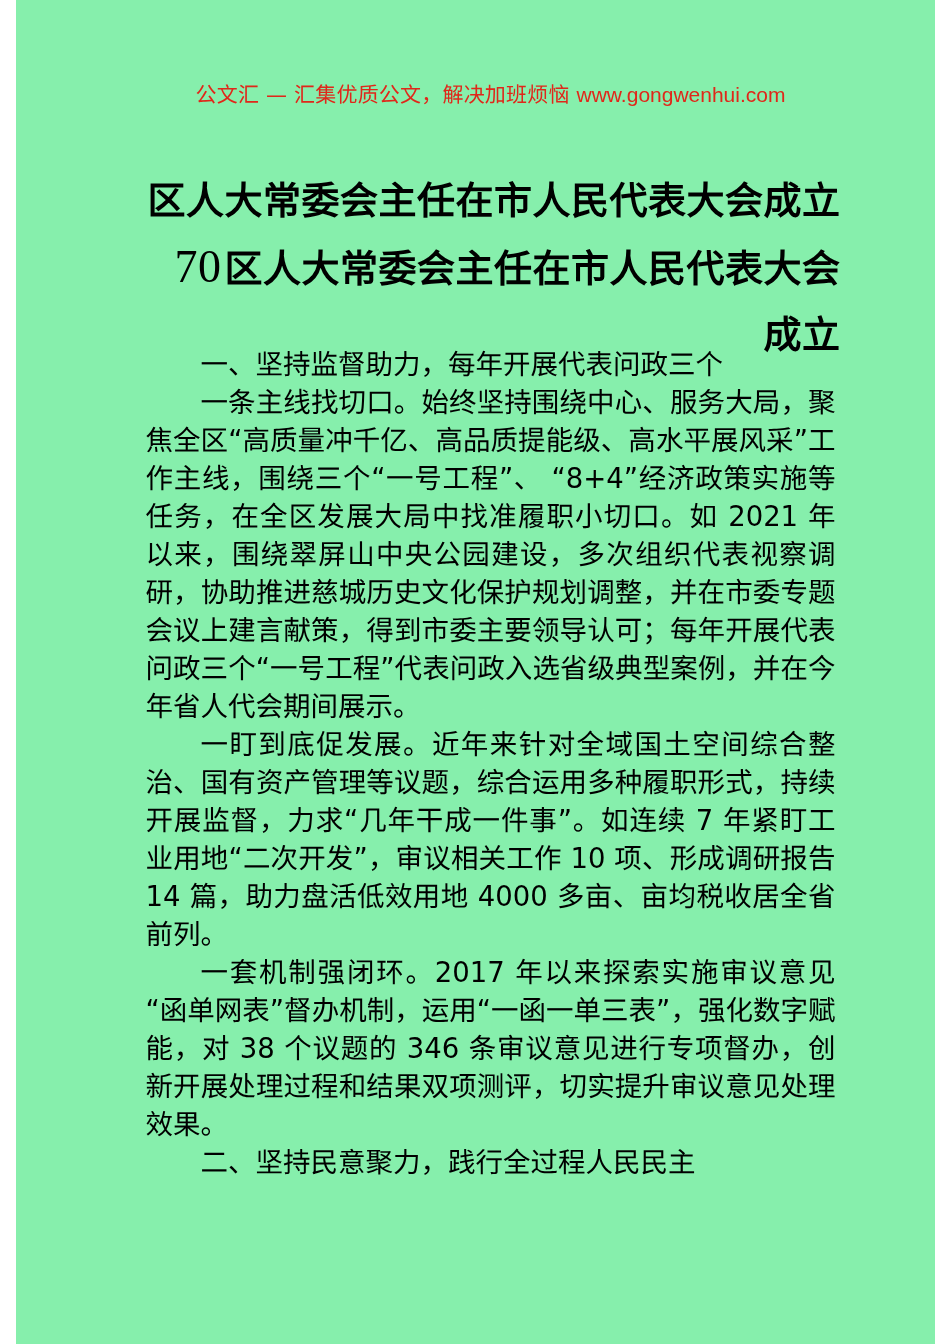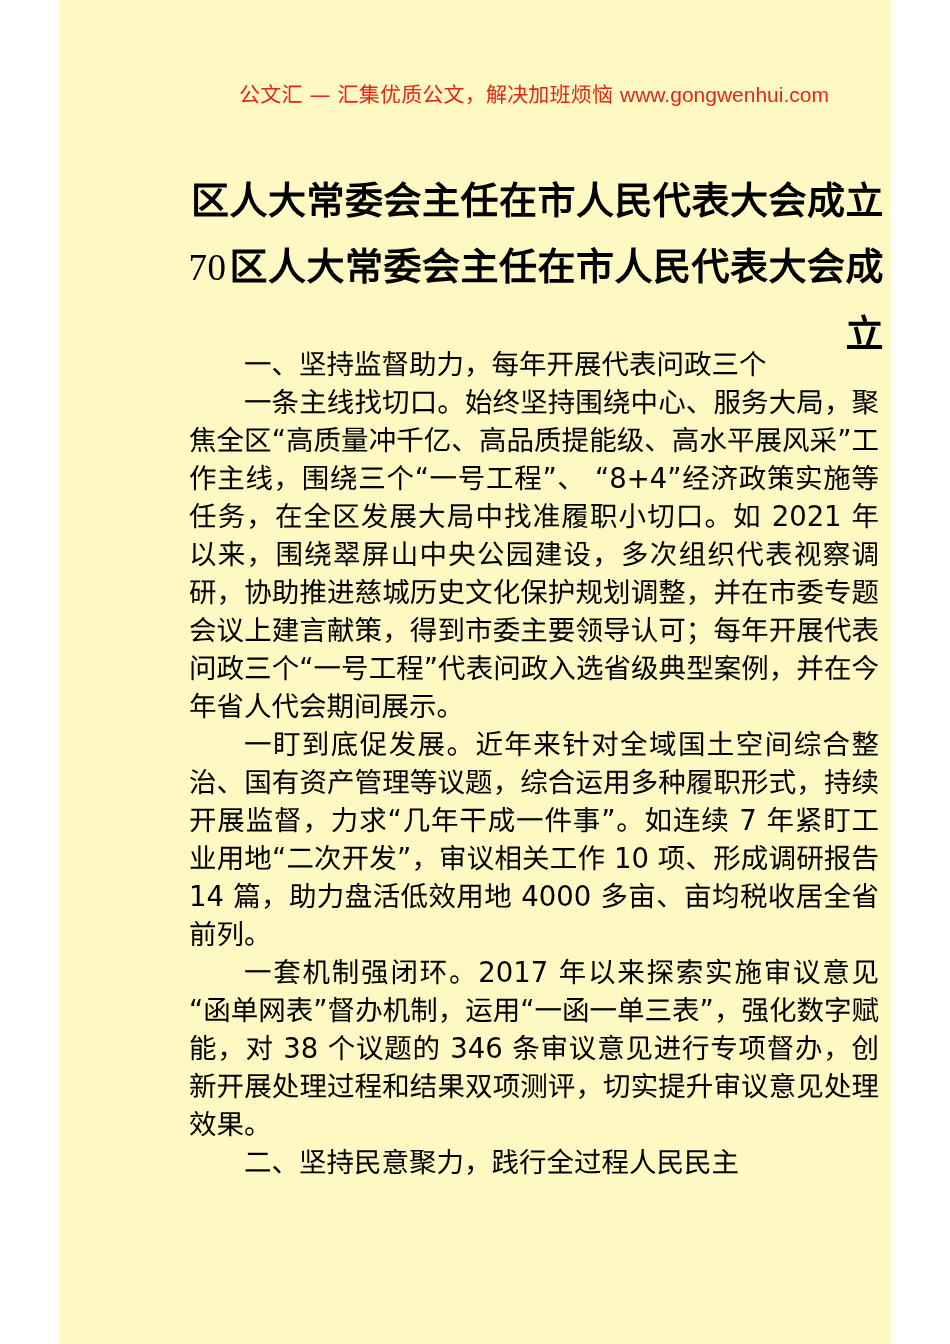--- a/index.html
+++ b/index.html
@@ -4,24 +4,24 @@
 <title>区人大常委会主任发言</title>
 <style>
   html, body {
     margin: 0;
     padding: 0;
     background: #ffffff;
   }
 
   .page {
     position: relative;
-    width: 832px;
+    width: 919px;
     height: 1344px;
     margin: 0 auto;
-    background: #fef9c3;
+    background: #86efac;
     overflow: hidden;
     font-family: "DejaVu Sans", "Liberation Sans", sans-serif;
     box-sizing: border-box;
   }
 
   
   .watermark {
     position: absolute;
     left: 0;
     top: 78px;
@@ -50,21 +50,21 @@
     font-family: "DejaVu Sans", "Liberation Sans", sans-serif;
     font-weight: bold;
     font-size: 38px;
     line-height: 66px;
     color: #000000;
     letter-spacing: 0.5px;
   }
   .doc-title .num {
     font-family: "Liberation Serif", "DejaVu Serif", serif;
     font-weight: normal;
-    font-size: 37px;
+    font-size: 46px;
     padding-right: 3px;
   }
 
   
   .body-wrap {
     position: absolute;
     left: 130px;
     top: 345px;
     width: 690px;
   }

